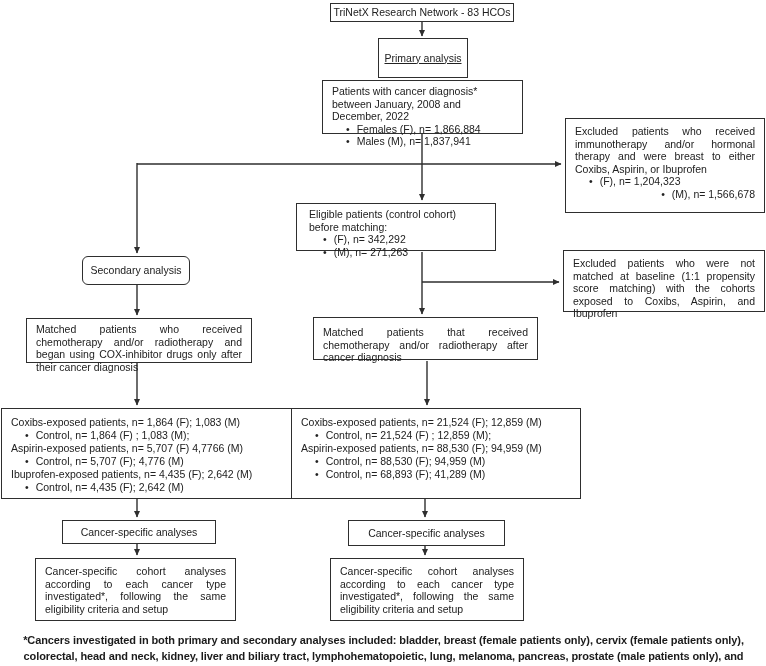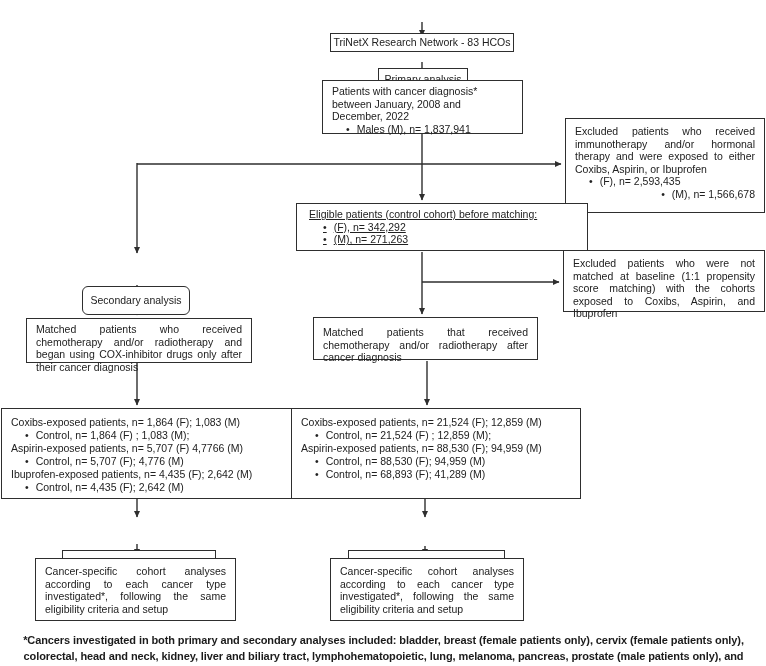--- a/index.html
+++ b/index.html
@@ -8,21 +8,21 @@
     font-family:"Liberation Sans","DejaVu Sans",sans-serif;
     color:#212121;overflow:hidden;
   }
   .wires{position:absolute;left:0;top:0;z-index:1;}
   .wires line{stroke:#2e2e2e;stroke-width:1.4;}
   .box{
     position:absolute;z-index:2;background:#ffffff;
     border:1.5px solid #2e2e2e;box-sizing:border-box;
     font-size:10.5px;line-height:12.6px;
   }
-  .center{display:flex;align-items:center;justify-content:center;text-align:center;margin-top:30px;}
+  .center{display:flex;align-items:center;justify-content:center;text-align:center;}
   .pad{padding:4px 9px;}
   .jus{text-align:justify;}
   .bullet{padding-left:14px;}
   .bullet::before{content:"•";margin-right:7px;}
   .footnote{
     position:absolute;left:3px;top:632px;width:761px;z-index:2;
     font-size:11px;font-weight:600;line-height:16px;letter-spacing:-0.1px;color:#1b1b1b;
     text-align:center;
   }
 </style>
@@ -50,36 +50,37 @@
     <line x1="137" y1="499" x2="137" y2="517" marker-end="url(#ah)"></line>
     <line x1="425" y1="499" x2="425" y2="517" marker-end="url(#ah)"></line>
     <line x1="137" y1="544" x2="137" y2="555" marker-end="url(#ah)"></line>
     <line x1="425" y1="546" x2="425" y2="555" marker-end="url(#ah)"></line>
   </svg>
 
   <div class="box center" style="left:330px;top:3px;width:184px;height:19px;">
     <span>TriNetX Research Network - 83 HCOs</span>
   </div>
 
-  <div class="box center" style="left:378px;top:38px;width:90px;height:22px;">
+  <div class="box center" style="left:378px;top:38px;width:90px;height:40px;text-decoration:underline;">
     <span>Primary analysis</span>
   </div>
 
   <div class="box pad" style="left:322px;top:80px;width:201px;height:54px;">
     <div>Patients with cancer diagnosis* between January, 2008 and December, 2022</div>
+    <div class="bullet"><span>Females (F), n= 1,866,884</span></div>
     <div class="bullet"><span>Males (M), n= 1,837,941</span></div>
   </div>
 
   <div class="box pad jus" style="left:565px;top:118px;width:200px;height:95px;padding-top:6px;">
-    <div>Excluded patients who received immunotherapy and/or hormonal therapy and were exposed to either Coxibs, Aspirin, or Ibuprofen</div>
-    <div class="bullet" style="text-align:left;"><span>(F), n= 2,593,435</span></div>
+    <div>Excluded patients who received immunotherapy and/or hormonal therapy and were breast to either Coxibs, Aspirin, or Ibuprofen</div>
+    <div class="bullet" style="text-align:left;"><span>(F), n= 1,204,323</span></div>
     <div class="bullet" style="text-align:right;"><span>(M), n= 1,566,678</span></div>
   </div>
 
-  <div class="box pad" style="left:296px;top:203px;width:292px;height:48px;padding-left:12px;text-decoration:underline;">
+  <div class="box pad" style="left:296px;top:203px;width:200px;height:48px;padding-left:12px;">
     <div>Eligible patients  (control cohort) before matching:</div>
     <div class="bullet"><span>(F), n= 342,292</span></div>
     <div class="bullet"><span>(M), n= 271,263</span></div>
   </div>
 
   <div class="box center" style="left:82px;top:256px;width:108px;height:29px;border-radius:6px;">
     <span>Secondary analysis</span>
   </div>
 
   <div class="box pad jus" style="left:563px;top:250px;width:202px;height:62px;padding-top:6px;">

